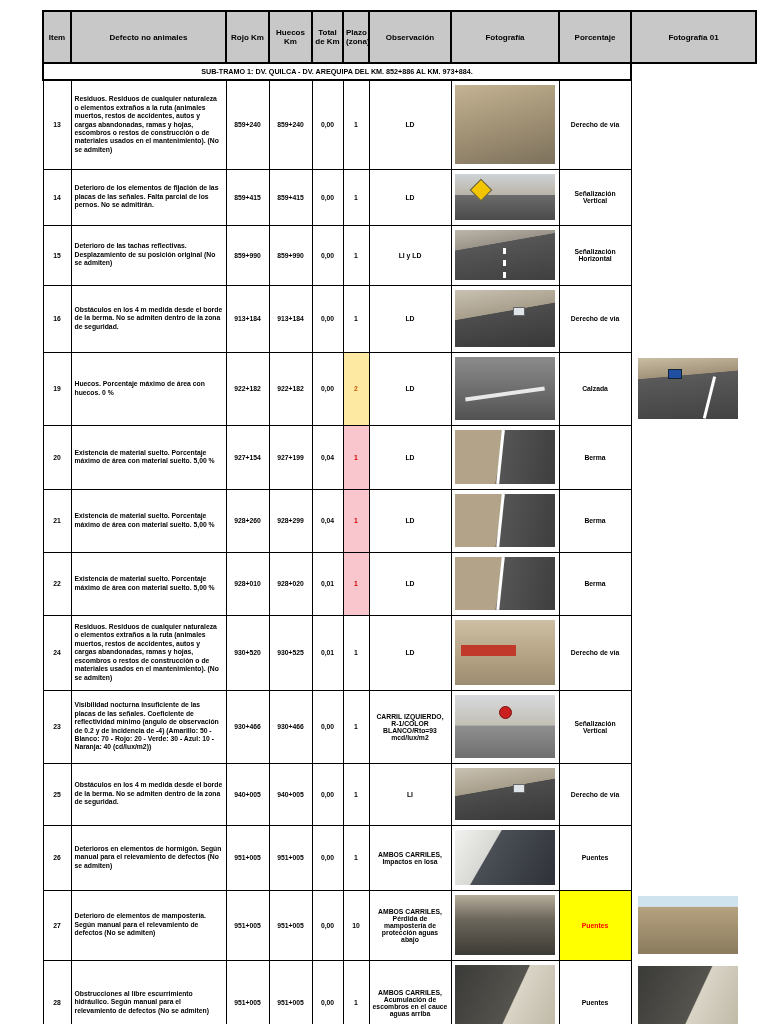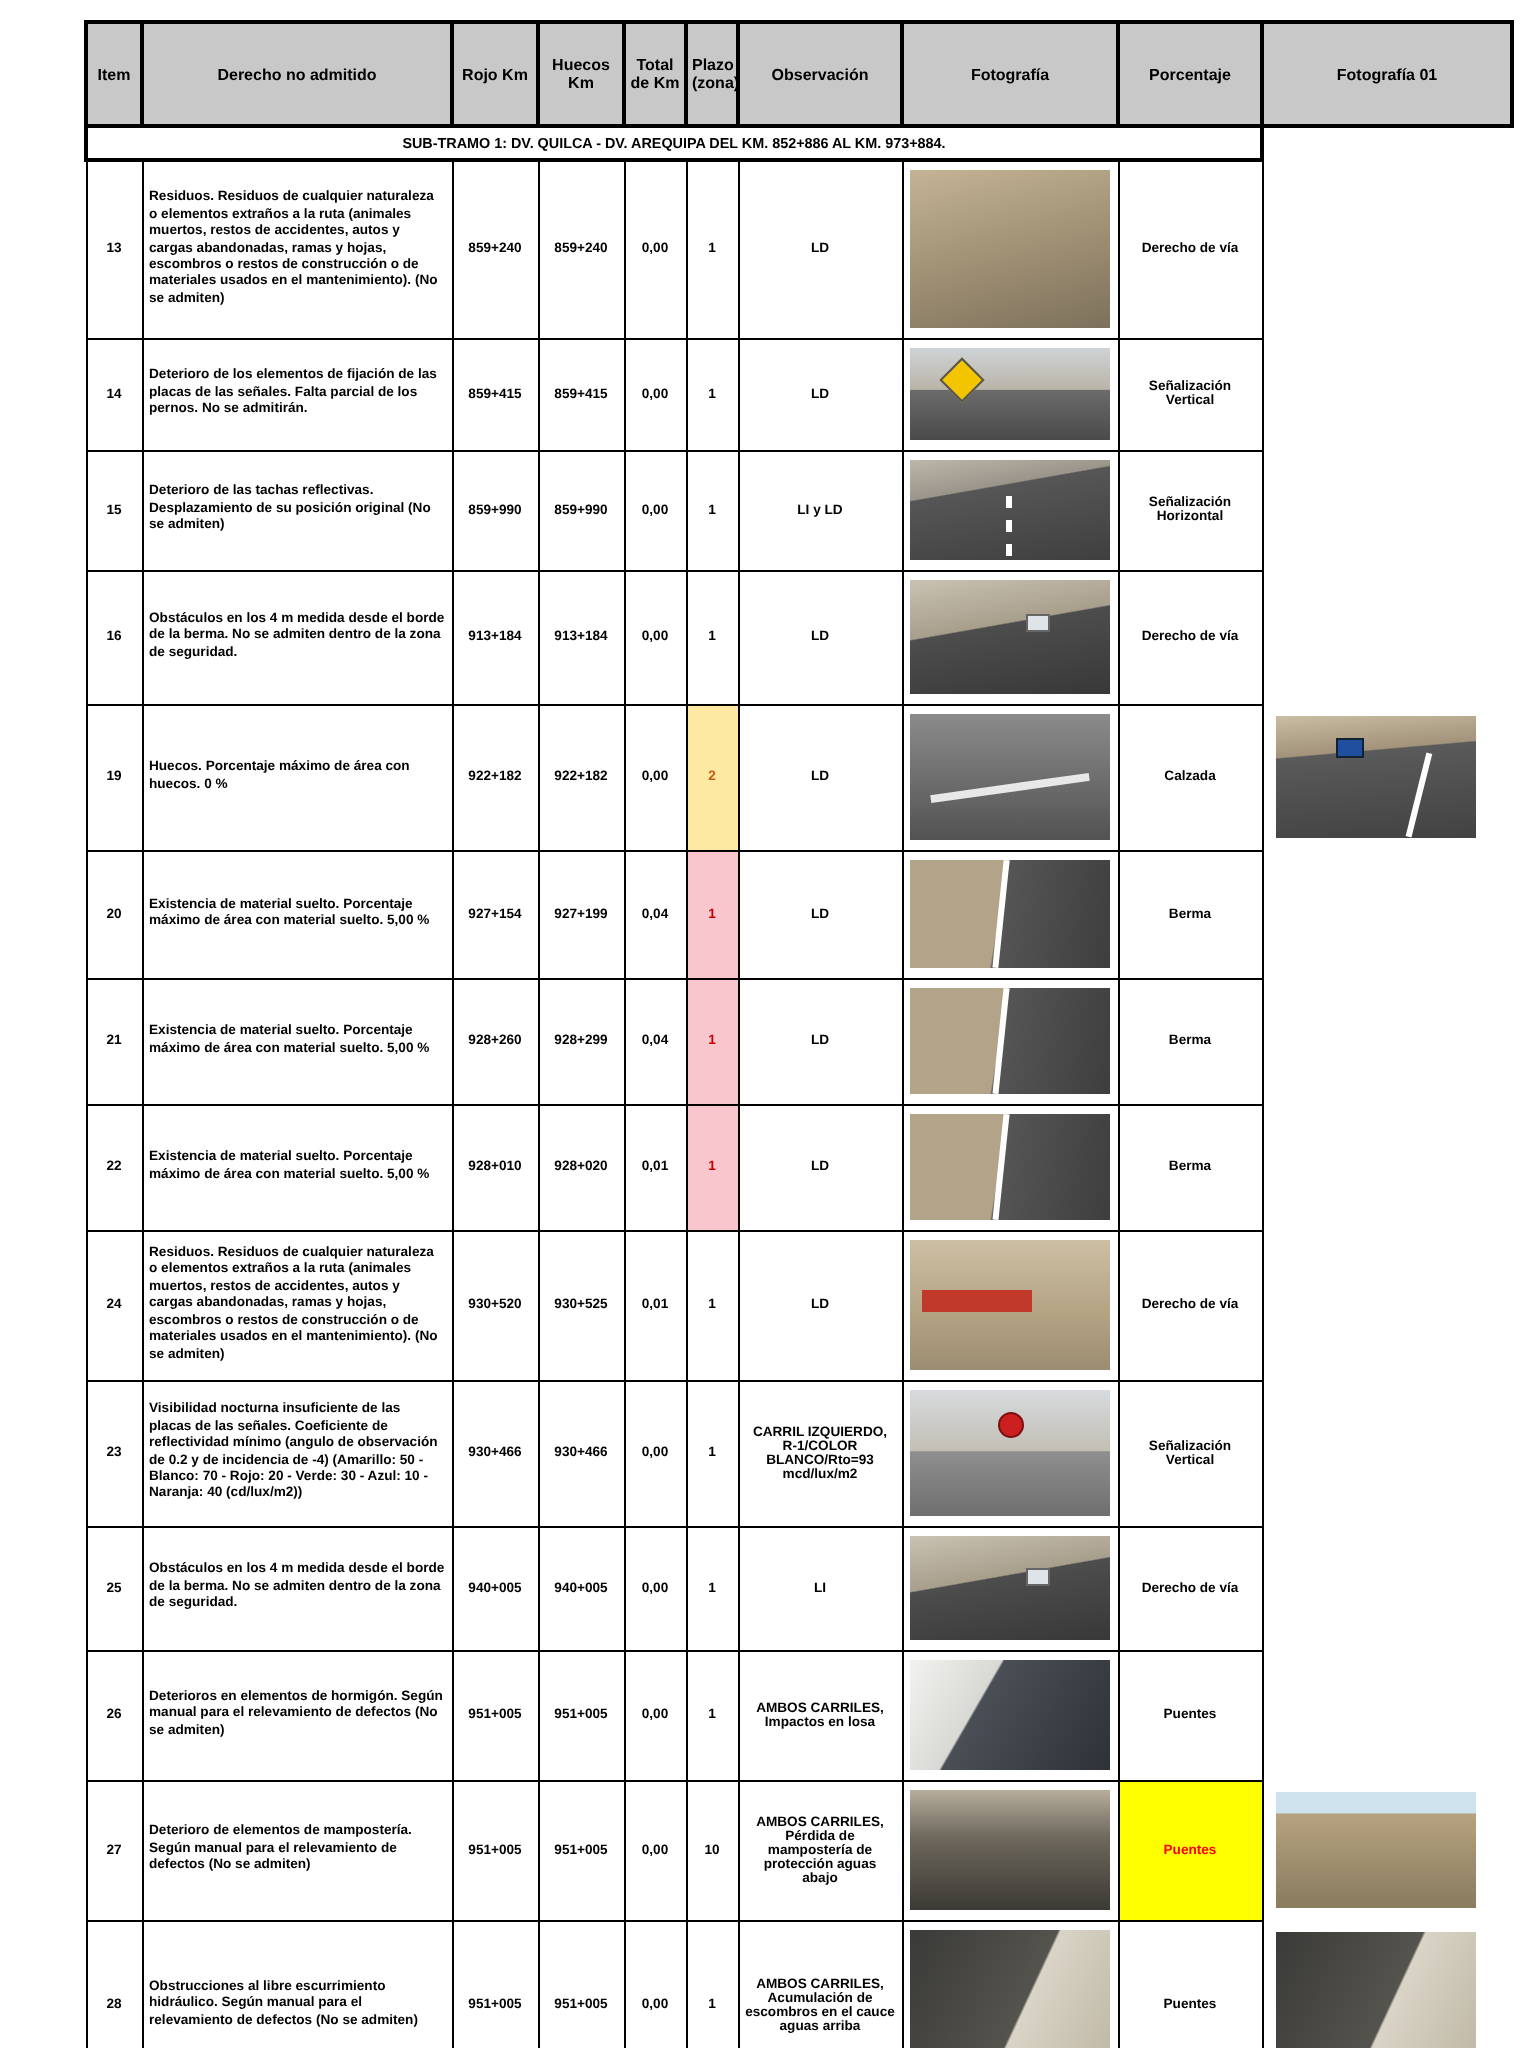--- a/index.html
+++ b/index.html
@@ -74,21 +74,21 @@
       <col class="c-total">
         <col class="c-plazo">
         <col class="c-obs">
         <col class="c-foto">
       <col class="c-par">
         <col class="c-foto2">
     </colgroup>
     <thead>
       <tr>
         <th>Item</th>
-        <th>Derecho no admitido</th>
+        <th>Defecto no animales</th>
         <th>Rojo Km</th>
         <th>Huecos Km</th>
         <th>Total de Km</th>
         <th>Plazo (zona)</th>
         <th>Observación</th>
         <th>Fotografía</th>
         <th>Porcentaje</th>
         <th class="f2">Fotografía 01</th>
       </tr>
       <tr class="subtramo">

